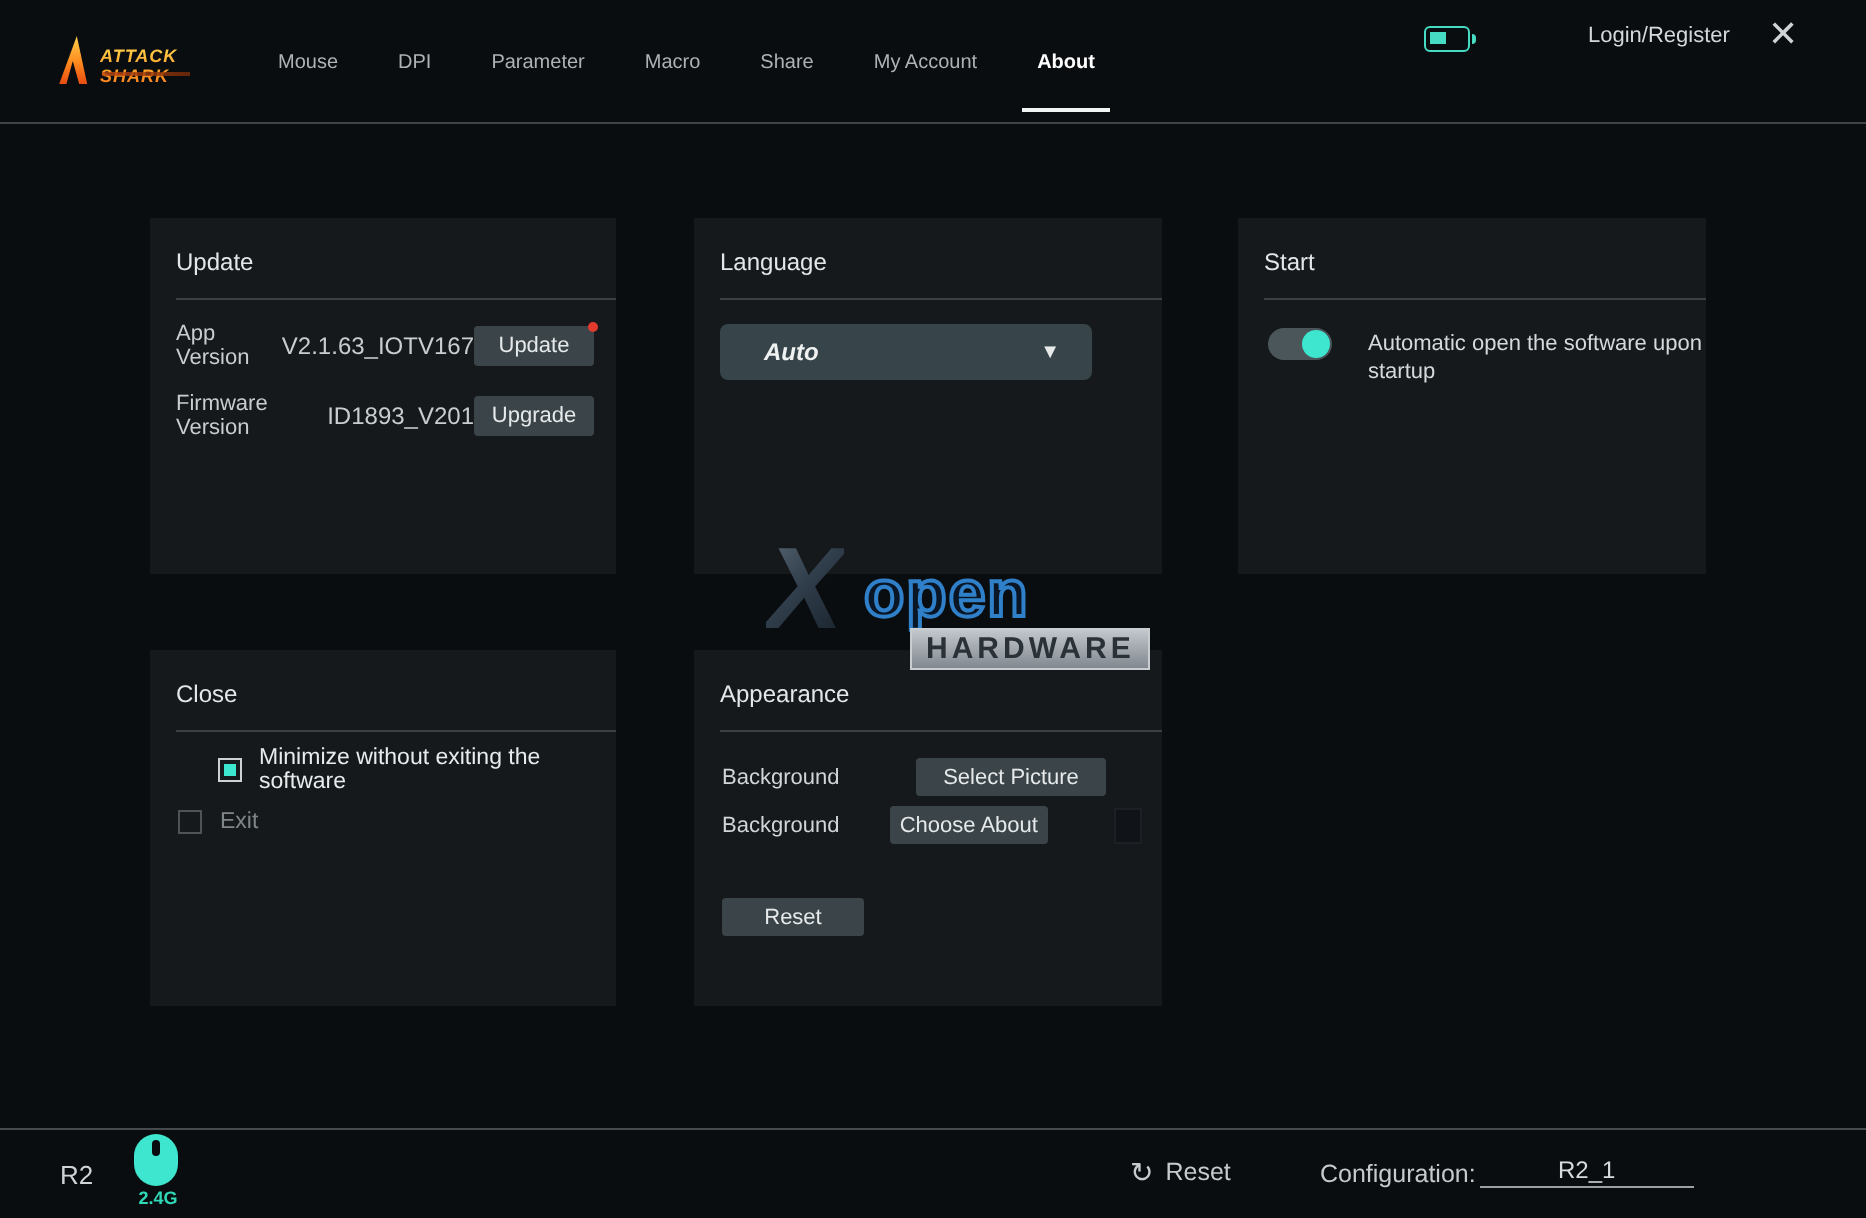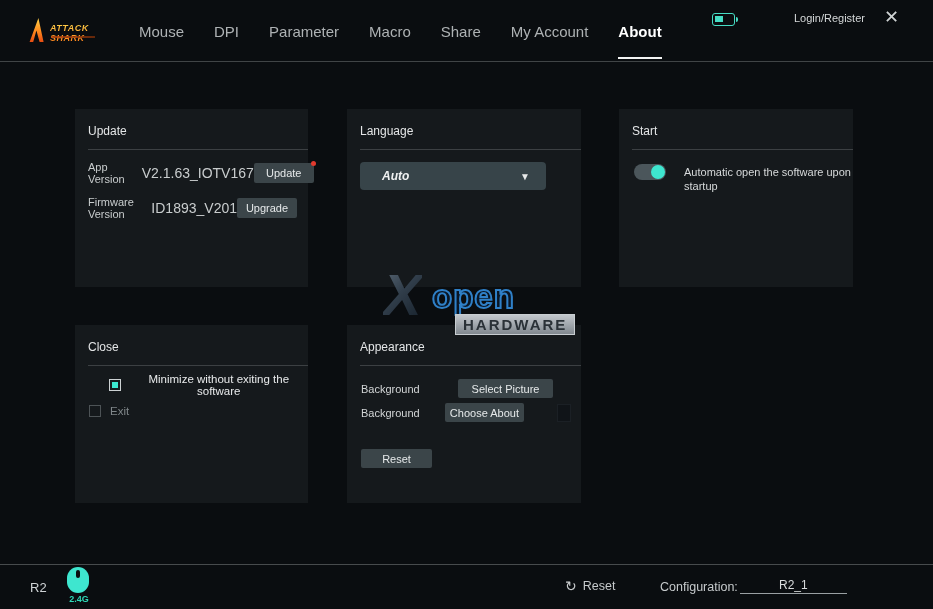--- a/index.html
+++ b/index.html
@@ -17,47 +17,47 @@
   .logo-fin { position:absolute; left:0; top:4px; width:20px; height:24px;
     background:linear-gradient(180deg,#ffd24a 0%,#ff8a1e 55%,#e84d12 100%);
     clip-path:polygon(8% 100%, 52% 0%, 78% 100%, 58% 100%, 42% 52%, 26% 100%); }
   .logo-text { position:absolute; left:22px; top:9px; font-size:9px; font-weight:bold;
     font-style:italic; letter-spacing:.5px;
     background:linear-gradient(180deg,#ffd24a,#ff7f19);
     -webkit-background-clip:text; background-clip:text; color:transparent; }
   .logo-bar { position:absolute; left:23px; top:22px; width:44px; height:2px;
     background:linear-gradient(90deg,#c2490f,#7a2d08); opacity:.8; }
   nav { position:absolute; left:137px; top:0; height:62px; display:flex; gap:26px; align-items:center; }
-  .tab { font-size:15px; color:#aeb2b4; cursor:pointer; position:relative; padding:6px 2px; }
+  .tab { font-size:10px; color:#aeb2b4; cursor:pointer; position:relative; padding:6px 2px; }
   .tab.active { color:#ffffff; font-weight:bold; }
   .tab.active::after { content:""; position:absolute; left:50%; transform:translateX(-50%);
     bottom:-13px; width:44px; height:2px; background:#f2f3f3; }
   .battery { position:absolute; left:712px; top:13px; width:23px; height:13px;
     border:1.5px solid #46dcc4; border-radius:3px; }
   .battery .fill { position:absolute; left:2px; top:2px; width:8px; height:6px; background:#46dcc4; }
   .battery .nub { position:absolute; right:-4px; top:3px; width:2.5px; height:5px;
     background:#46dcc4; border-radius:0 2px 2px 0; }
   .login { position:absolute; left:794px; top:12px; font-size:11px; color:#d5d8d9; cursor:pointer; }
   .win-close { position:absolute; left:884px; top:8px; font-size:18px; color:#cfd3d4;
     cursor:pointer; font-weight:300; line-height:18px; }
 
   
   .panel { position:absolute; background:#15191c; }
   .panel-title { position:absolute; left:13px; top:15px; font-size:12px; color:#e4e6e7; }
   .panel-divider { position:absolute; left:13px; right:0; top:40px; height:1px; background:#3c4043; }
   #panel-update     { left:75px;  top:109px; width:233px; height:178px; }
   #panel-language   { left:347px; top:109px; width:234px; height:178px; }
   #panel-start      { left:619px; top:109px; width:234px; height:178px; }
-  #panel-close      { left:75px;  top:325px; width:233px; height:178px;text-align:center; }
+  #panel-close      { left:75px;  top:325px; width:233px; height:178px; }
   #panel-appearance { left:347px; top:325px; width:234px; height:178px; }
 
   .u-row { position:absolute; left:13px; right:11px; height:20px; display:flex; align-items:center; }
   .u-row.r1 { top:54px; } .u-row.r2 { top:89px; }
   .u-lbl { font-size:11px; color:#c9cdce; }
-  .u-val { font-size:14px; color:#c9cdce; margin-left:17px; }
+  .u-val { font-size:12px; color:#c9cdce; margin-left:9px; }
   .btn { background:#3b4549; border:none; color:#e6e9ea; font-size:11px;
     font-family:"Liberation Sans",sans-serif; border-radius:2px; cursor:pointer; }
   .u-btnwrap { margin-left:auto; position:relative; }
   .u-btnwrap .btn { width:60px; height:20px; }
   .dot { position:absolute; top:-2px; right:-2px; width:5px; height:5px;
     border-radius:50%; background:#e23a2e; }
 
   .dropdown { position:absolute; left:13px; top:53px; width:186px; height:28px;
     background:#374449; border-radius:4px; display:flex; align-items:center;
     cursor:pointer; }

